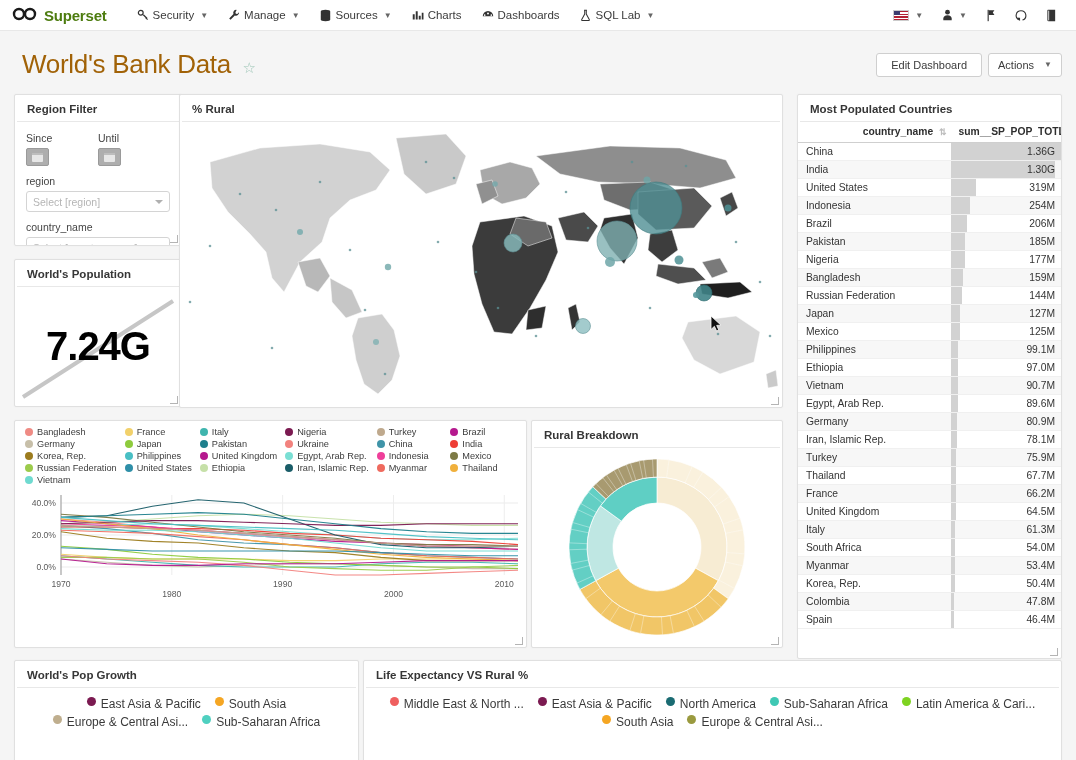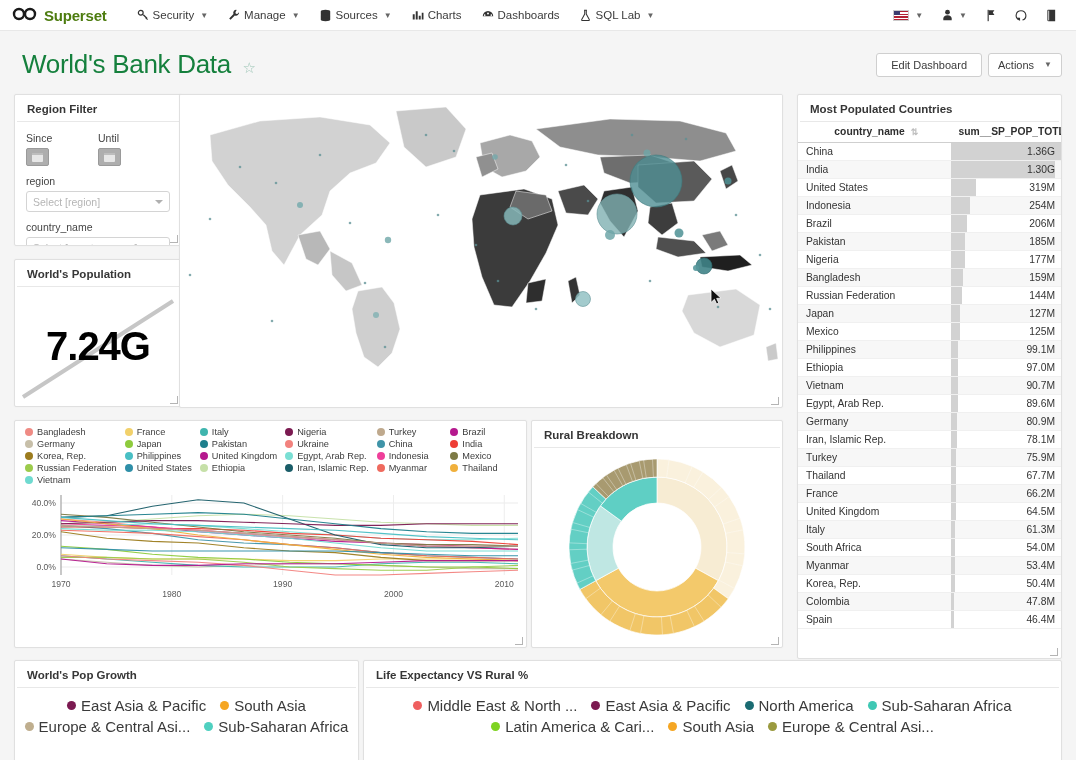--- a/index.html
+++ b/index.html
@@ -46,21 +46,21 @@
     background:#3c3b6e;
   }
 
   
   .dash-header {
     display: flex; align-items: center;
     padding: 18px 14px 14px 22px;
     background: #f5f5f5;
   }
   .dash-title {
-    font-size: 26px; color: #15803d; font-weight: normal;
+    font-size: 26px; color: #a16207; font-weight: normal;
     letter-spacing: -0.3px;
   }
   .star { color: #9fc7b8; font-size: 15px; margin-left: 7px; cursor: pointer; }
   .hdr-actions { margin-left: auto; display: flex; gap: 6px; align-items: center; }
   .btn {
     font-size: 11px; color: #3b3b3b; background: #fff;
     border: 1px solid #cfcfcf; border-radius: 3px;
     padding: 5px 14px; cursor: pointer; white-space: nowrap;
   }
   .btn-actions { display:flex; align-items:center; gap:8px; padding: 5px 9px; }
@@ -130,21 +130,21 @@
 
   
   .map-body { position: relative; height: calc(100% - 28px); overflow: hidden; background: #fff; }
   .map-svg { position: absolute; left: 0; top: 0; }
   .cursor-arrow { position: absolute; width: 12px; height: 16px; }
 
   
   .tbl-scroll { height: calc(100% - 28px); overflow: hidden; position: relative; }
   table.dtable { width: 100%; border-collapse: collapse; font-size: 10.3px; table-layout: fixed; }
   table.dtable th {
-    font-weight: bold; color: #2e2e2e; text-align: center;
+    font-weight: bold; color: #2e2e2e; text-align: right;
     padding: 4px 6px 5px 8px;
     border-bottom: 1px solid #cfcfcf;
     font-size: 10.3px; white-space: nowrap; overflow: hidden;
     background: #fff; position: relative;
   }
   table.dtable th.num { text-align: right; padding-right: 6px; }
   .sort-ico { color: #bdbdbd; font-size: 9px; margin-left: 3px; letter-spacing: -2px; }
   table.dtable td {
     padding: 3px 6px 3px 8px; color: #333; border-bottom: 1px solid #f0f0f0;
     white-space: nowrap; overflow: hidden;
@@ -174,21 +174,21 @@
 
   
   .lc-wrap { position: relative; }
   .lc-axis-txt { font-size: 8.6px; fill: #5a5a5a; }
 
   
   .sun-wrap { display:flex; align-items:center; justify-content:center; height: calc(100% - 28px); }
 
   
   .bottom-legend { display: flex; flex-wrap: wrap; justify-content: center; padding-top: 7px; }
-  .bl-item { display:flex; align-items:center; gap:5px; font-size: 15px; color:#3a3a3a; padding: 2px 7px; cursor:pointer; white-space:nowrap; }
+  .bl-item { display:flex; align-items:flex-start; gap:5px; font-size: 12px; color:#3a3a3a; padding: 2px 7px; cursor:pointer; white-space:nowrap; }
   .bl-dot { width: 9px; height: 9px; border-radius: 50%; flex: none; }
 </style>
 </head>
 <body>
 
 <div class="navbar">
   <div class="brand">
     <span class="brand-logo">
       <svg width="26" height="14" viewBox="0 0 26 14">
           <g fill="none" stroke="#1a1a1a" stroke-width="2.4">
@@ -362,20 +362,21 @@
     <div class="bignum-wrap">
       <svg class="bignum-line" width="166" height="118" viewBox="0 0 166 118" preserveAspectRatio="none">
         <line x1="8" y1="110" x2="158" y2="14" stroke="#c6c6c6" stroke-width="4"></line>
       </svg>
       <div class="bignum-val">7.24G</div>
     </div>
     <div class="resize-handle"></div>
   </div>
 
   <div class="panel" style="left:179px; top:0px; width:604px; height:314px;">
+    <div class="panel-title">% Rural</div>
     <div class="map-body">
       <svg class="map-svg" width="604" height="286" viewBox="0 0 604 286">
         <g fill="#d2d2d2" stroke="#ffffff" stroke-width="0.5">
 
           <path d="M30 40 L80 26 L140 22 L190 30 L210 48 L196 68 L170 78 L150 96 L142 120 L120 140 L104 170 L92 156 L86 130 L70 112 L48 90 L32 66 Z"></path>
           <path d="M118 140 L140 136 L150 154 L138 170 L126 164 Z" fill="#b8b8b8"></path>
           <path d="M150 156 L172 168 L182 190 L166 196 L152 180 Z" fill="#c6c6c6"></path>
 
           <path d="M216 16 L266 12 L286 34 L276 62 L246 72 L224 52 Z" fill="#c9c9c9"></path>
 

